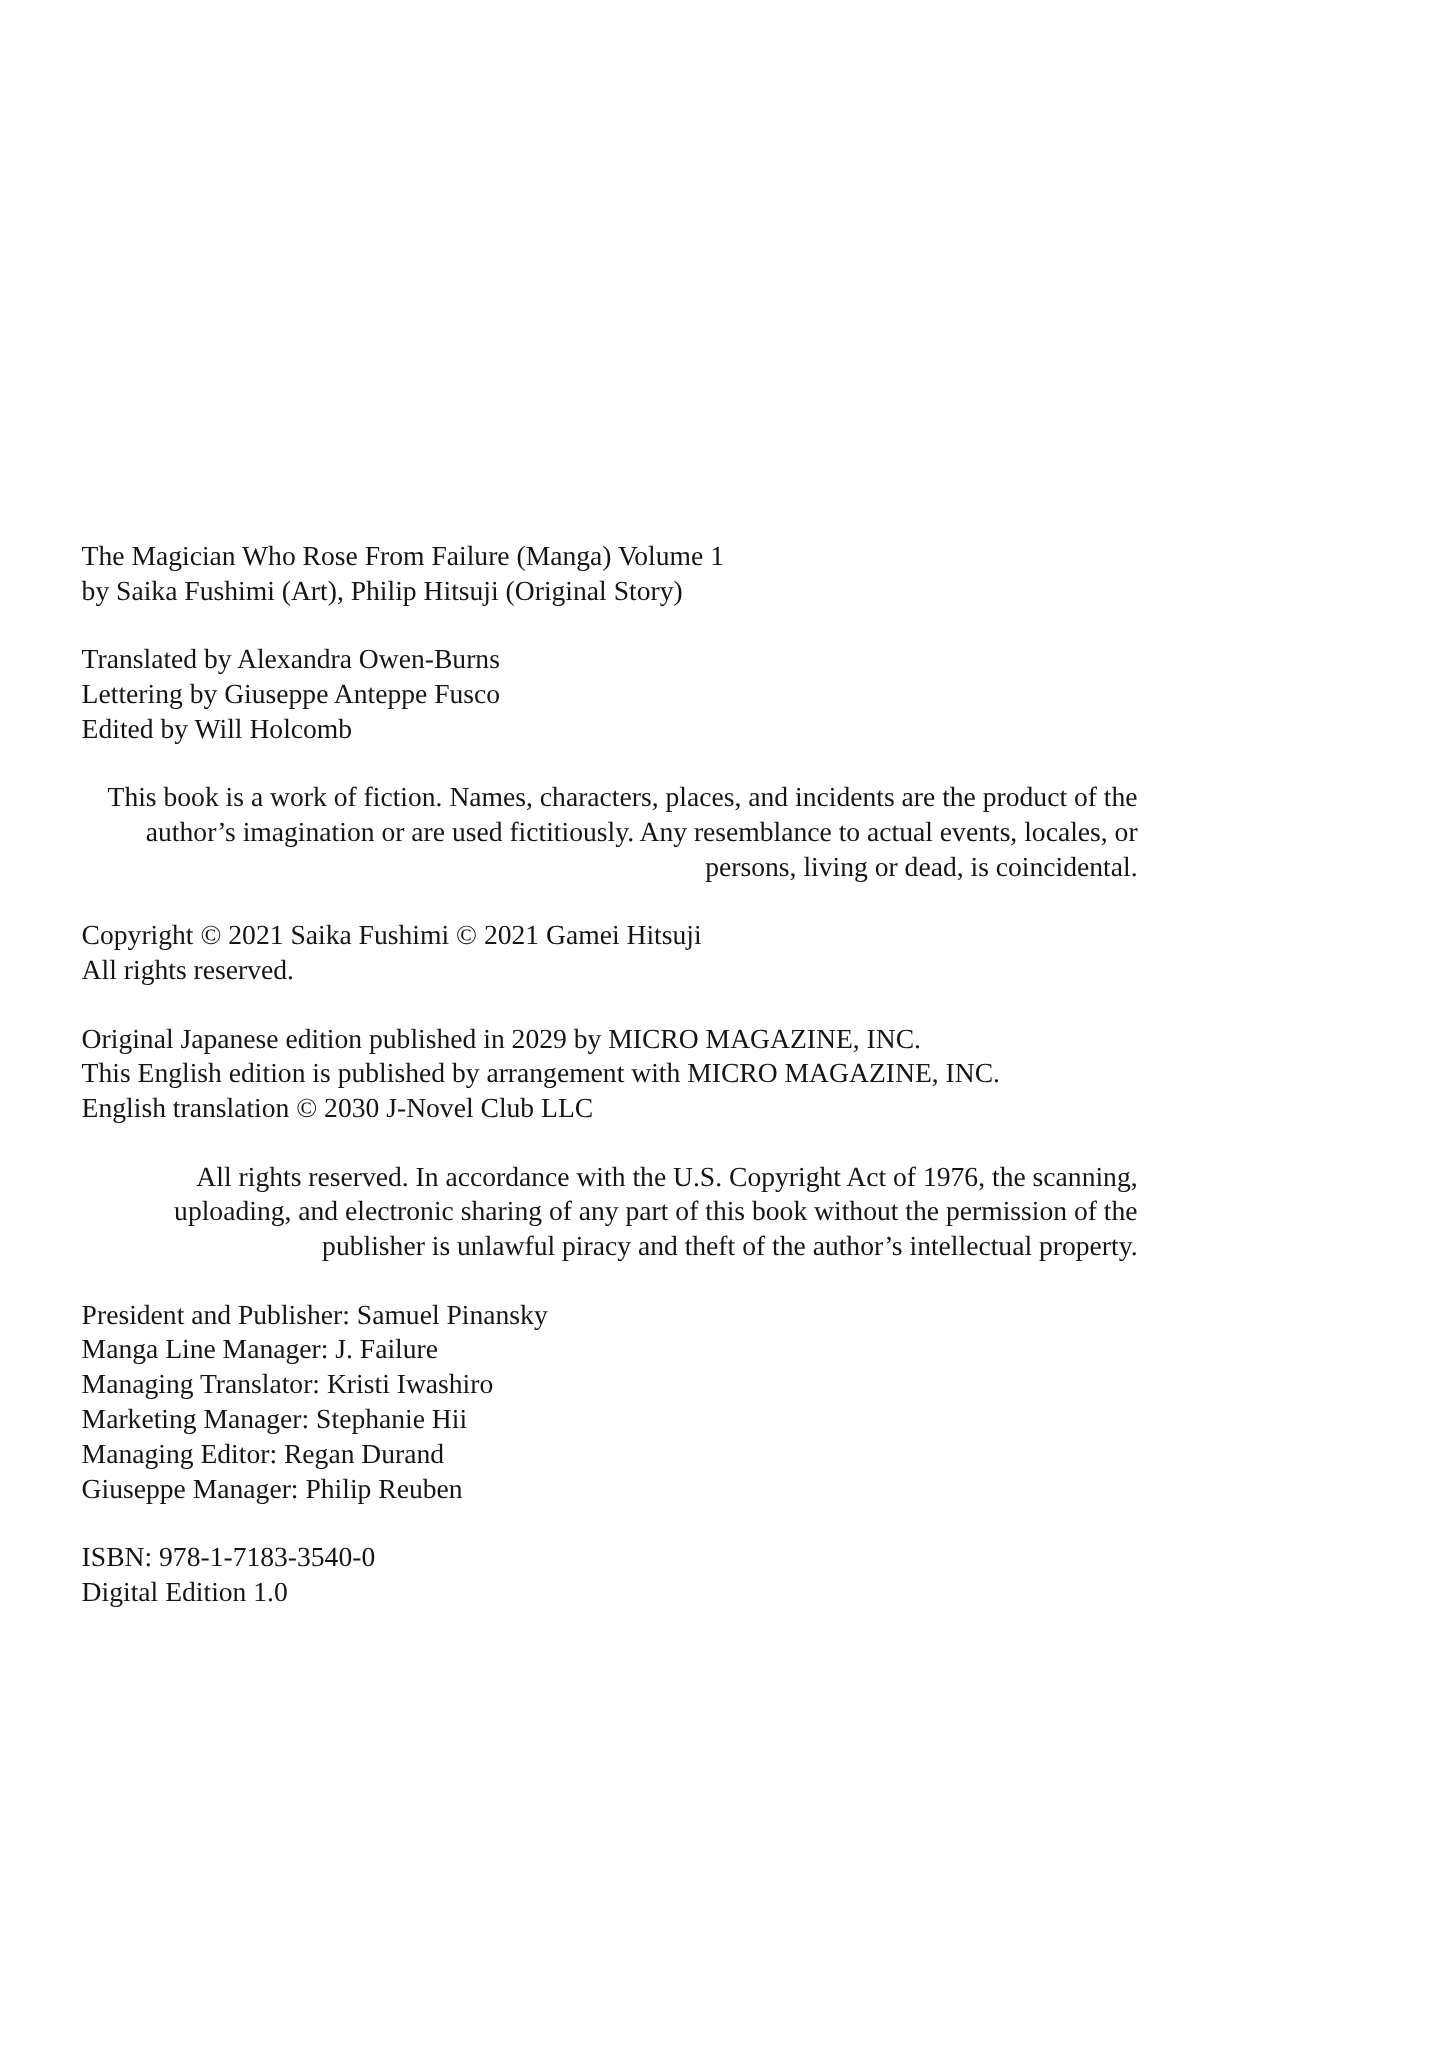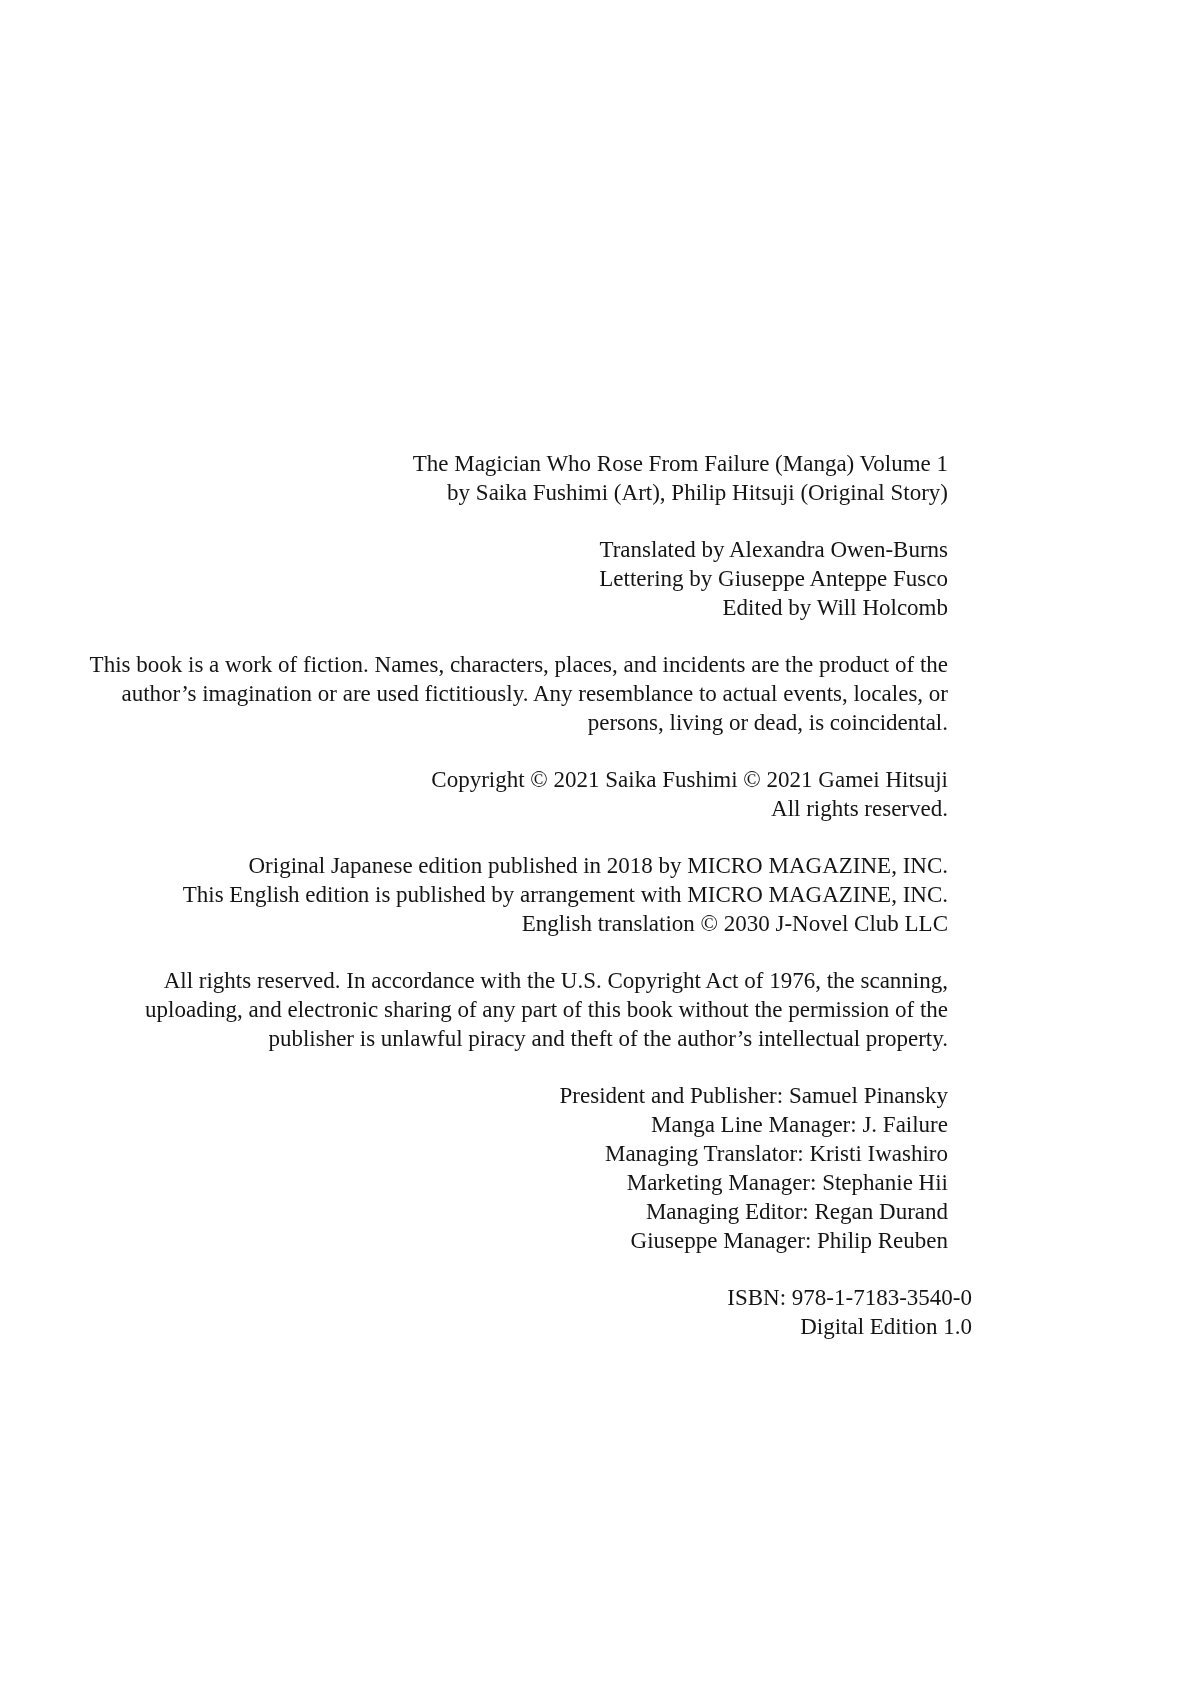--- a/index.html
+++ b/index.html
@@ -21,23 +21,22 @@
   }
   .colophon {
     position: absolute;
     top: 449px;
     left: 68px;
     right: 60px;
   }
   .block {
     margin: 0 0 28px 0;
     max-width: 880px;
-    text-align: right;
   }
-  .block:last-child { margin-bottom: 0; margin-left: 24px; }
+  .block:last-child { margin-bottom: 0; }
   .line { display: block; }
   p.block { text-align: right; }
 </style>
 </head>
 <body>
 
 <div class="page">
   <div class="colophon">
 
     <div class="block">
@@ -52,21 +51,21 @@
     </div>
 
     <p class="block">This book is a work of fiction. Names, characters, places, and incidents are the product of the author’s imagination or are used fictitiously. Any resemblance to actual events, locales, or persons, living or dead, is coincidental.</p>
 
     <div class="block">
       <span class="line">Copyright © 2021 Saika Fushimi © 2021 Gamei Hitsuji</span>
       <span class="line">All rights reserved.</span>
     </div>
 
     <div class="block">
-      <span class="line">Original Japanese edition published in 2018 by MICRO MAGAZINE, INC.</span>
+      <span class="line">Original Japanese edition published in 2029 by MICRO MAGAZINE, INC.</span>
       <span class="line">This English edition is published by arrangement with MICRO MAGAZINE, INC.</span>
       <span class="line">English translation © 2030 J-Novel Club LLC</span>
     </div>
 
     <p class="block">All rights reserved. In accordance with the U.S. Copyright Act of 1976, the scanning, uploading, and electronic sharing of any part of this book without the permission of the publisher is unlawful piracy and theft of the author’s intellectual property.</p>
 
 
     <div class="block">
       <span class="line">President and Publisher: Samuel Pinansky</span>
       <span class="line">Manga Line Manager: J. Failure</span>

